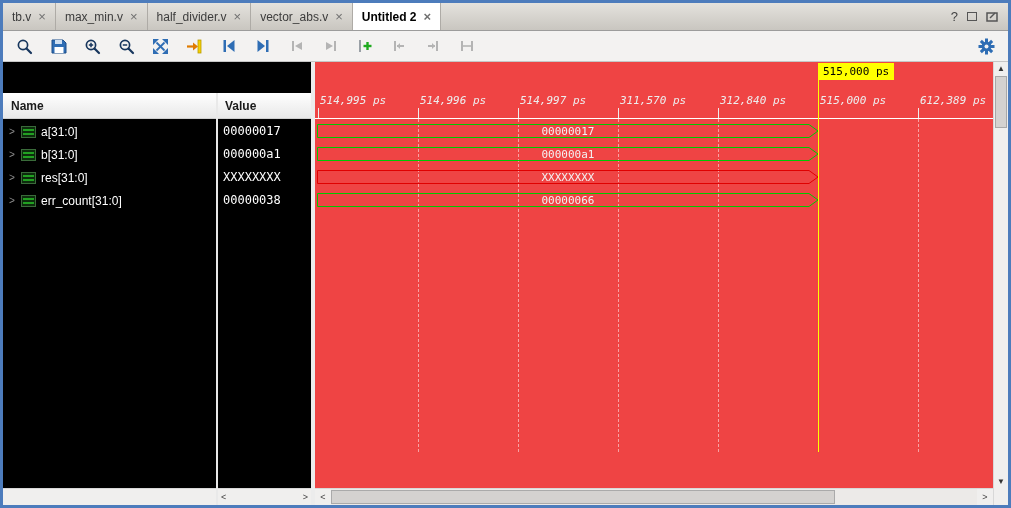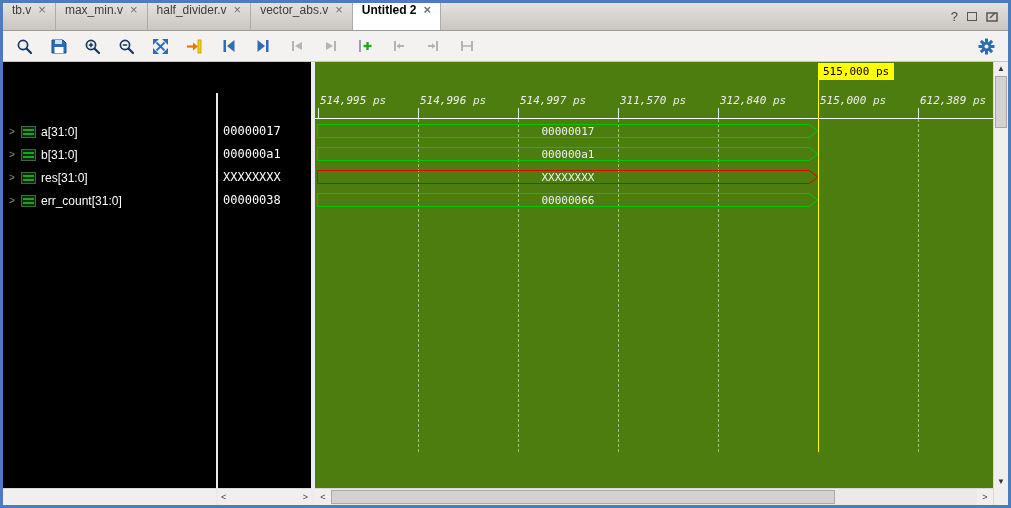--- a/index.html
+++ b/index.html
@@ -1,21 +1,21 @@
 <!DOCTYPE html>
 <html><head>
 <meta charset="utf-8">
 <style>
   *{box-sizing:border-box;margin:0;padding:0;}
   body{margin:0;background:#fff;font-family:"Liberation Sans",sans-serif;}
   .window{width:1011px;height:508px;border:3px solid #4d7cbc;background:#000;position:relative;overflow:hidden;}
 
   
   .tabbar{height:28px;background:linear-gradient(#e4e2dd,#c9c6c0);display:flex;align-items:stretch;border-bottom:1px solid #9c9c9c;}
-  .tab{display:flex;padding:0 9px;font-size:12px;color:#3c3c3c;border-right:1px solid #aeaba6;cursor:default;white-space:nowrap;}
+  .tab{display:flex;align-items:center;padding:0 9px;font-size:12px;color:#3c3c3c;border-right:1px solid #aeaba6;cursor:default;white-space:nowrap;}
   .tab .close{margin-left:7px;color:#707070;font-size:13px;line-height:1;}
   .tab.active{background:#ffffff;color:#000;font-weight:bold;}
   .tabbar-spacer{flex:1;}
   .win-icons{display:flex;align-items:center;gap:9px;padding:0 10px;color:#444;font-size:13px;}
   .winbox{display:inline-block;width:10px;height:9px;border:1.5px solid #555;}
 
   
   .toolbar{height:31px;background:#f3f2f1;border-bottom:1px solid #c6c6c6;display:flex;align-items:center;padding:0 6px;gap:3px;}
   .tbtn{width:31px;height:26px;display:flex;align-items:center;justify-content:center;border-radius:2px;}
   .tbtn.right{margin-left:auto;}
@@ -32,21 +32,21 @@
   .sig-row{position:absolute;left:0;width:212px;height:23px;display:flex;align-items:center;padding-left:5px;gap:5px;color:#fff;font-size:12px;}
   .r0{top:58px}.r1{top:81px}.r2{top:104px}.r3{top:127px}
   .chev{color:#8f8f8f;font-size:10px;width:8px;text-align:center;}
   .sig-val{position:absolute;left:220px;width:86px;height:23px;line-height:23px;color:#fff;font-family:"DejaVu Sans Mono",monospace;font-size:12px;}
   .lp-scroll-name{position:absolute;left:0;bottom:0;width:213px;height:17px;background:#f0efee;border-top:1px solid #d8d8d8;}
   .lp-scroll-value{position:absolute;left:215px;bottom:0;width:93px;height:17px;background:#f0efee;border-top:1px solid #d8d8d8;display:flex;align-items:center;justify-content:space-between;padding:0 3px;font-size:9px;color:#444;}
 
   .splitter{position:absolute;left:308px;top:0;width:4px;height:100%;background:#ececec;}
 
   
-  .wave-panel{position:absolute;left:312px;top:0;width:678px;height:100%;background:#4d7c0f;}
+  .wave-panel{position:absolute;left:312px;top:0;width:678px;height:100%;background:#ef4444;}
   .cursor-label{position:absolute;left:503px;top:1px;height:17px;background:#ffff00;color:#000;font-family:"DejaVu Sans Mono",monospace;font-size:11px;line-height:17px;padding:0 5px;white-space:nowrap;z-index:3;}
   .ruler-line{position:absolute;left:0;top:56px;width:100%;height:1px;background:#ffffff;}
   .tick{position:absolute;top:0;height:57px;width:0;}
   .tick .mark{position:absolute;left:0;top:46px;width:1px;height:11px;background:#ededed;}
   .tick .lbl{position:absolute;left:2px;top:32px;color:#ededed;font-family:"DejaVu Sans Mono",monospace;font-size:11px;white-space:nowrap;font-style:italic;}
   .t0{left:3px}.t1{left:103px}.t2{left:203px}.t3{left:303px}.t4{left:403px}.t5{left:503px}.t6{left:603px}
   .grid{position:absolute;top:57px;height:333px;width:0;border-left:1px dashed rgba(255,255,255,0.5);}
   .g1{left:103px}.g2{left:203px}.g3{left:303px}.g4{left:403px}.g6{left:603px}
   .cursor-line{position:absolute;left:503px;top:18px;width:1px;height:372px;background:#ffff00;z-index:2;}
   .bus{position:absolute;left:2px;z-index:1;}
@@ -212,20 +212,24 @@
           </g>
           <circle cx="8.5" cy="8.5" r="4.8" fill="#2e6db4"></circle>
           <circle cx="8.5" cy="8.5" r="2" fill="#f3f2f1"></circle>
         </svg>
     </div>
   </div>
 
   <div class="main">
 
     <div class="left-panel">
+      <div class="lp-header">
+        <span class="h-name">Name</span>
+        <span class="h-value">Value</span>
+      </div>
       <div class="col-divider"></div>
 
       <div class="sig-row r0">
         <span class="chev">&gt;</span>
         <svg width="15" height="12">
             <rect x="0.5" y="0.5" width="14" height="11" fill="#0d2b0d" stroke="#3a6b3a"></rect>
             <line x1="2" y1="4" x2="13" y2="4" stroke="#28c828" stroke-width="1.5"></line>
             <line x1="2" y1="8" x2="13" y2="8" stroke="#28c828" stroke-width="1.5"></line>
           </svg>
         <span>a[31:0]</span>

